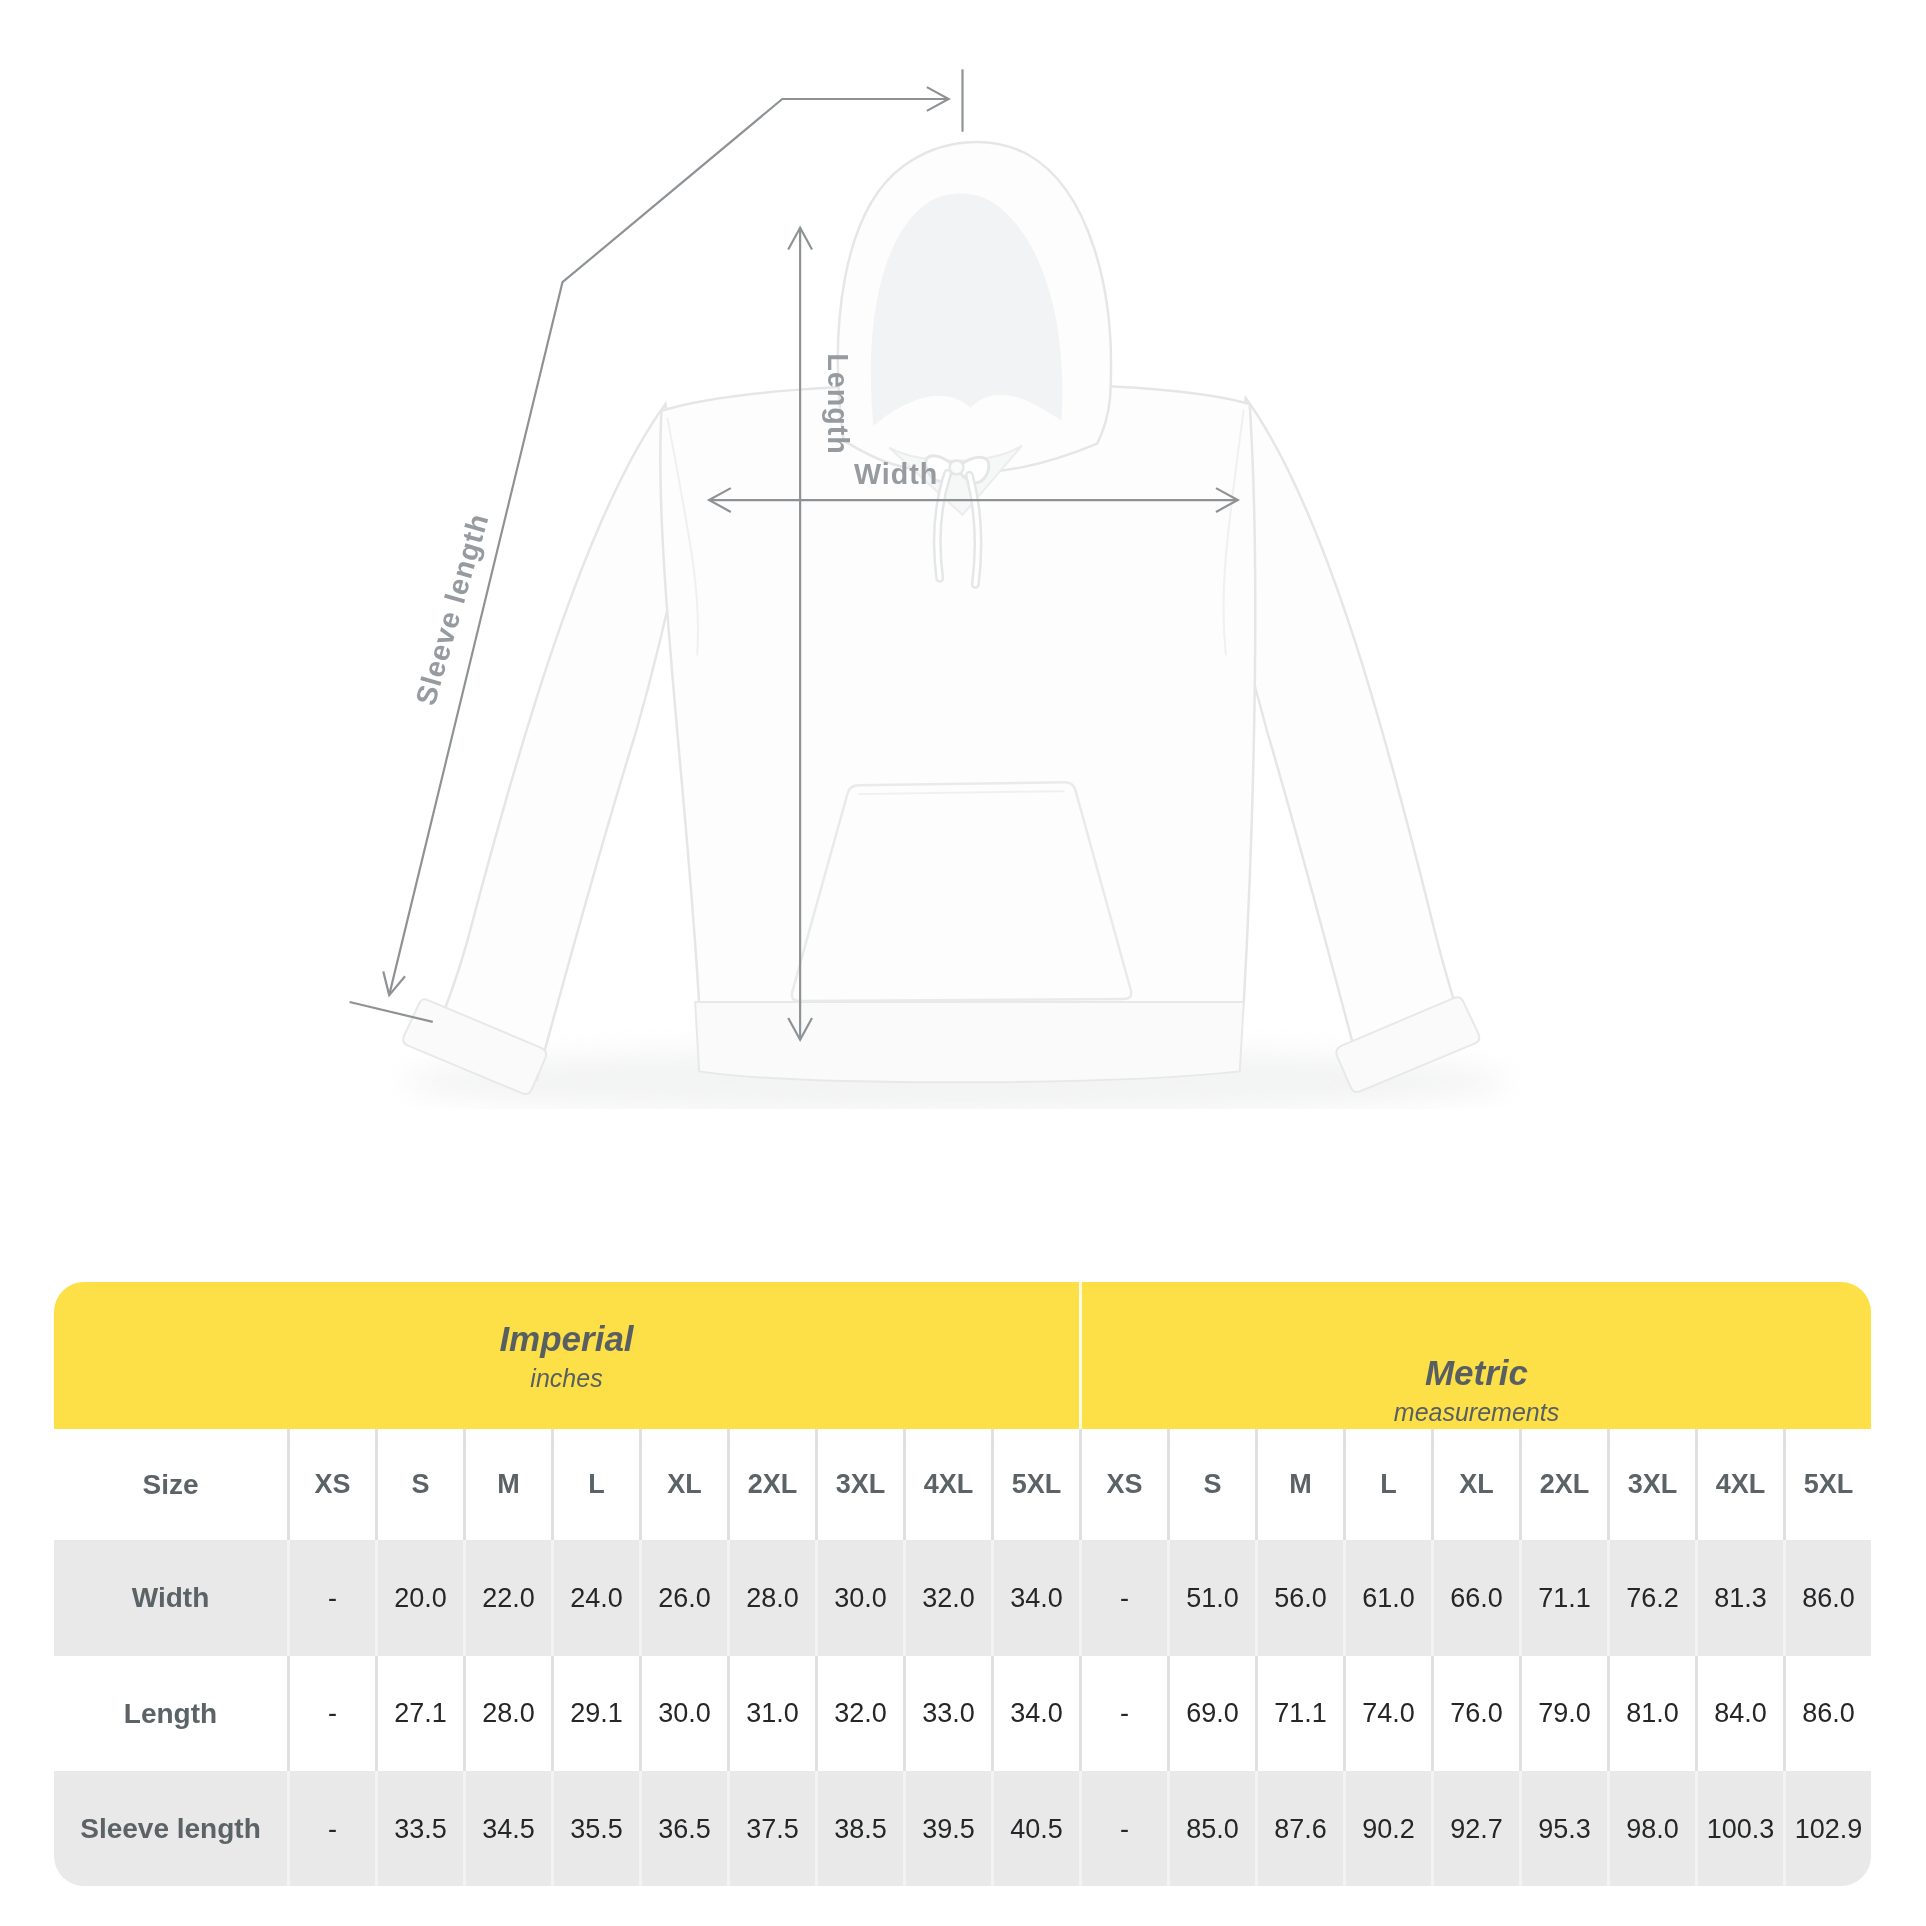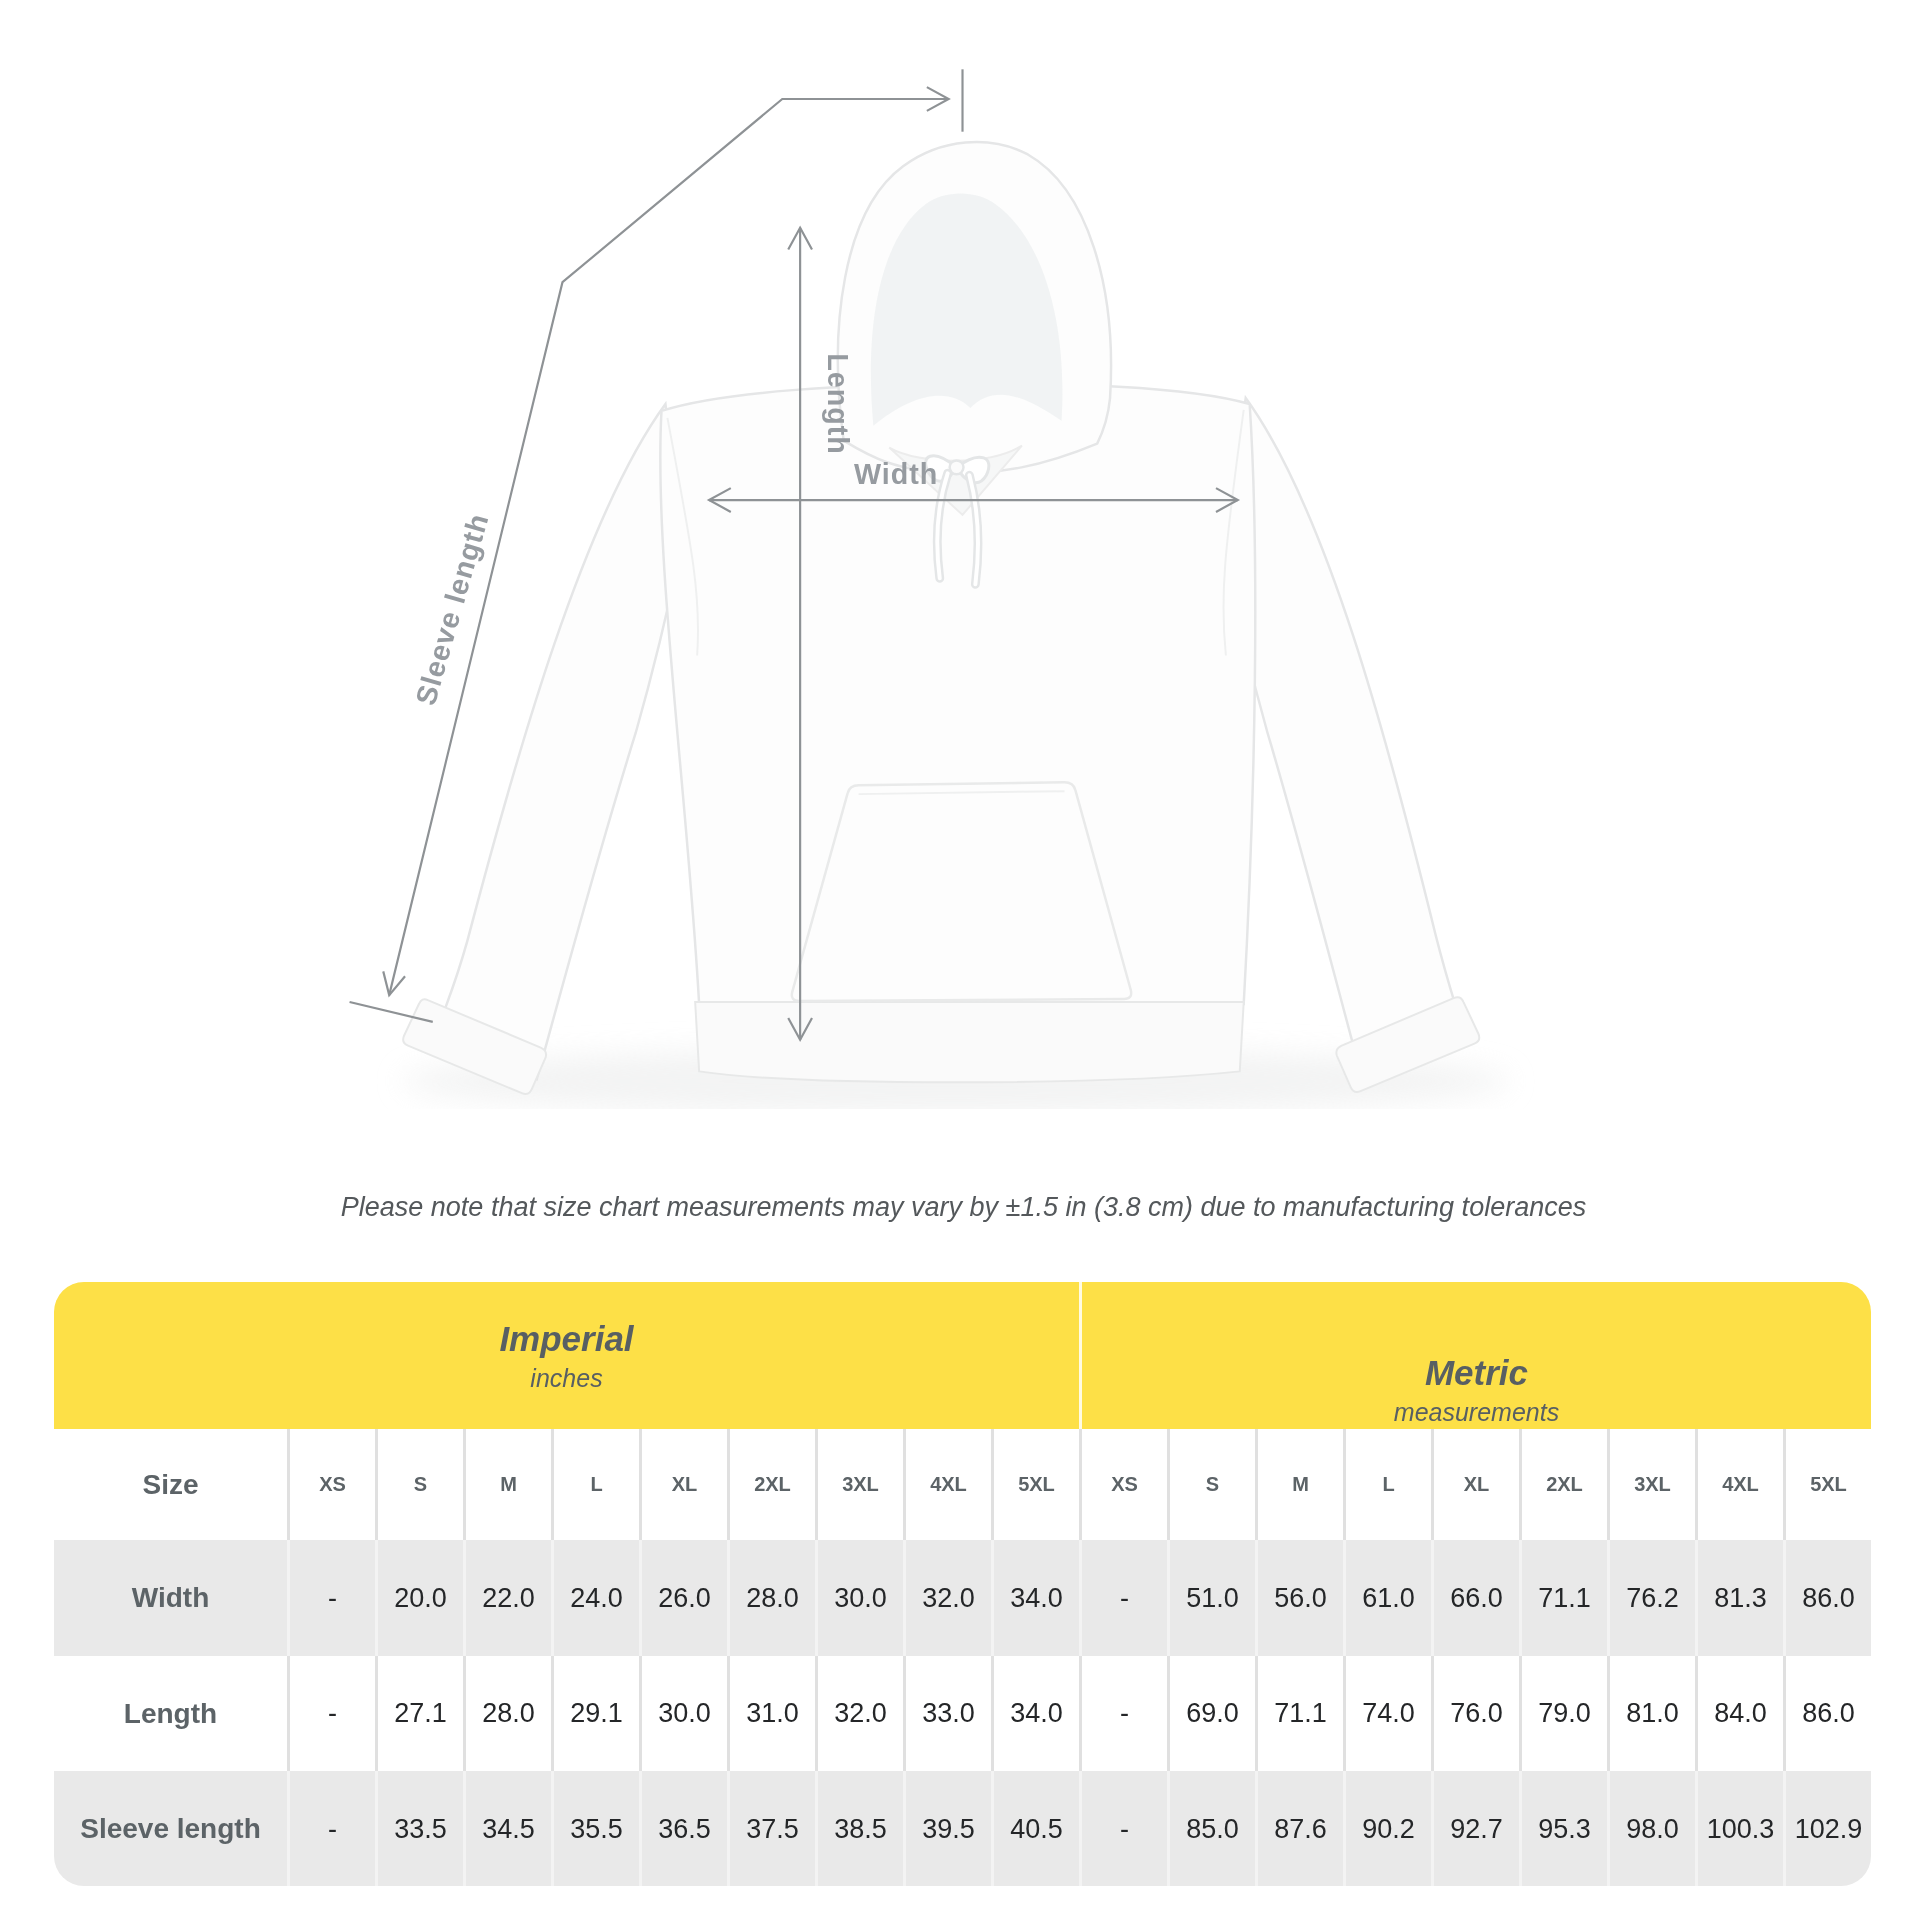--- a/index.html
+++ b/index.html
@@ -23,21 +23,21 @@
   .cell{display:flex;align-items:center;justify-content:center;}
   .bg-gray{background:#e9e9e9;}
   .bg-white{background:#ffffff;}
   .sep-white{border-left:3px solid #e0e0e0;}
   .sep-gray{border-left:3px solid #f3f3f3;}
   .band-cell{flex-direction:column;background:#fde047;}
   .band-split{border-left:3px solid rgba(255,255,255,.85);}
   .band-name{font-size:35px;font-weight:bold;font-style:italic;color:#585f63;line-height:44px;}
   .band-unit{font-size:25px;font-style:italic;color:#585f63;line-height:34px;}
   .head-label{font-size:28px;font-weight:bold;color:#5c6367;}
-  .head-size{font-size:20px;font-weight:bold;color:#5c6367;}
+  .head-size{font-size:27px;font-weight:bold;color:#5c6367;}
   .row-label{font-size:28px;font-weight:bold;color:#5c6367;}
   .val{font-size:27px;color:#242628;}
 </style>
 </head>
 <body>
 
 <div class="page">
 
   <svg class="figure" width="1927" height="1109" viewBox="0 0 1946 1120">
     <defs>
@@ -120,21 +120,20 @@
       <path class="meas" d="M 936 88 L 958 100 L 936 112"></path>
       <path class="meas" d="M 387 981 L 393 1005 L 409 986"></path>
       <path class="meas" d="M 353 1012 L 437 1032"></path>
     </g>
 
     <text class="meas-label" x="905" y="489" text-anchor="middle">Width</text>
     <text class="meas-label" transform="translate(836 408) rotate(90)" text-anchor="middle">Length</text>
     <text class="meas-label" transform="translate(466 618) rotate(-74)" text-anchor="middle">Sleeve length</text>
   </svg>
 
-  <div class="subtitle">Please note that size chart measurements may vary by ±1.5 in (3.8 cm) due to manufacturing tolerances</div>
 
   <div class="size-table">
     <div class="trow">
       <div class="cell band-cell" style="grid-column:1 / 11;">
         <div class="band-name">Imperial</div>
         <div class="band-unit">inches</div>
       </div>
       <div class="cell band-cell band-split" style="grid-column:11 / 20;justify-content:flex-end;">
         <div class="band-name">Metric</div>
         <div class="band-unit">measurements</div>

